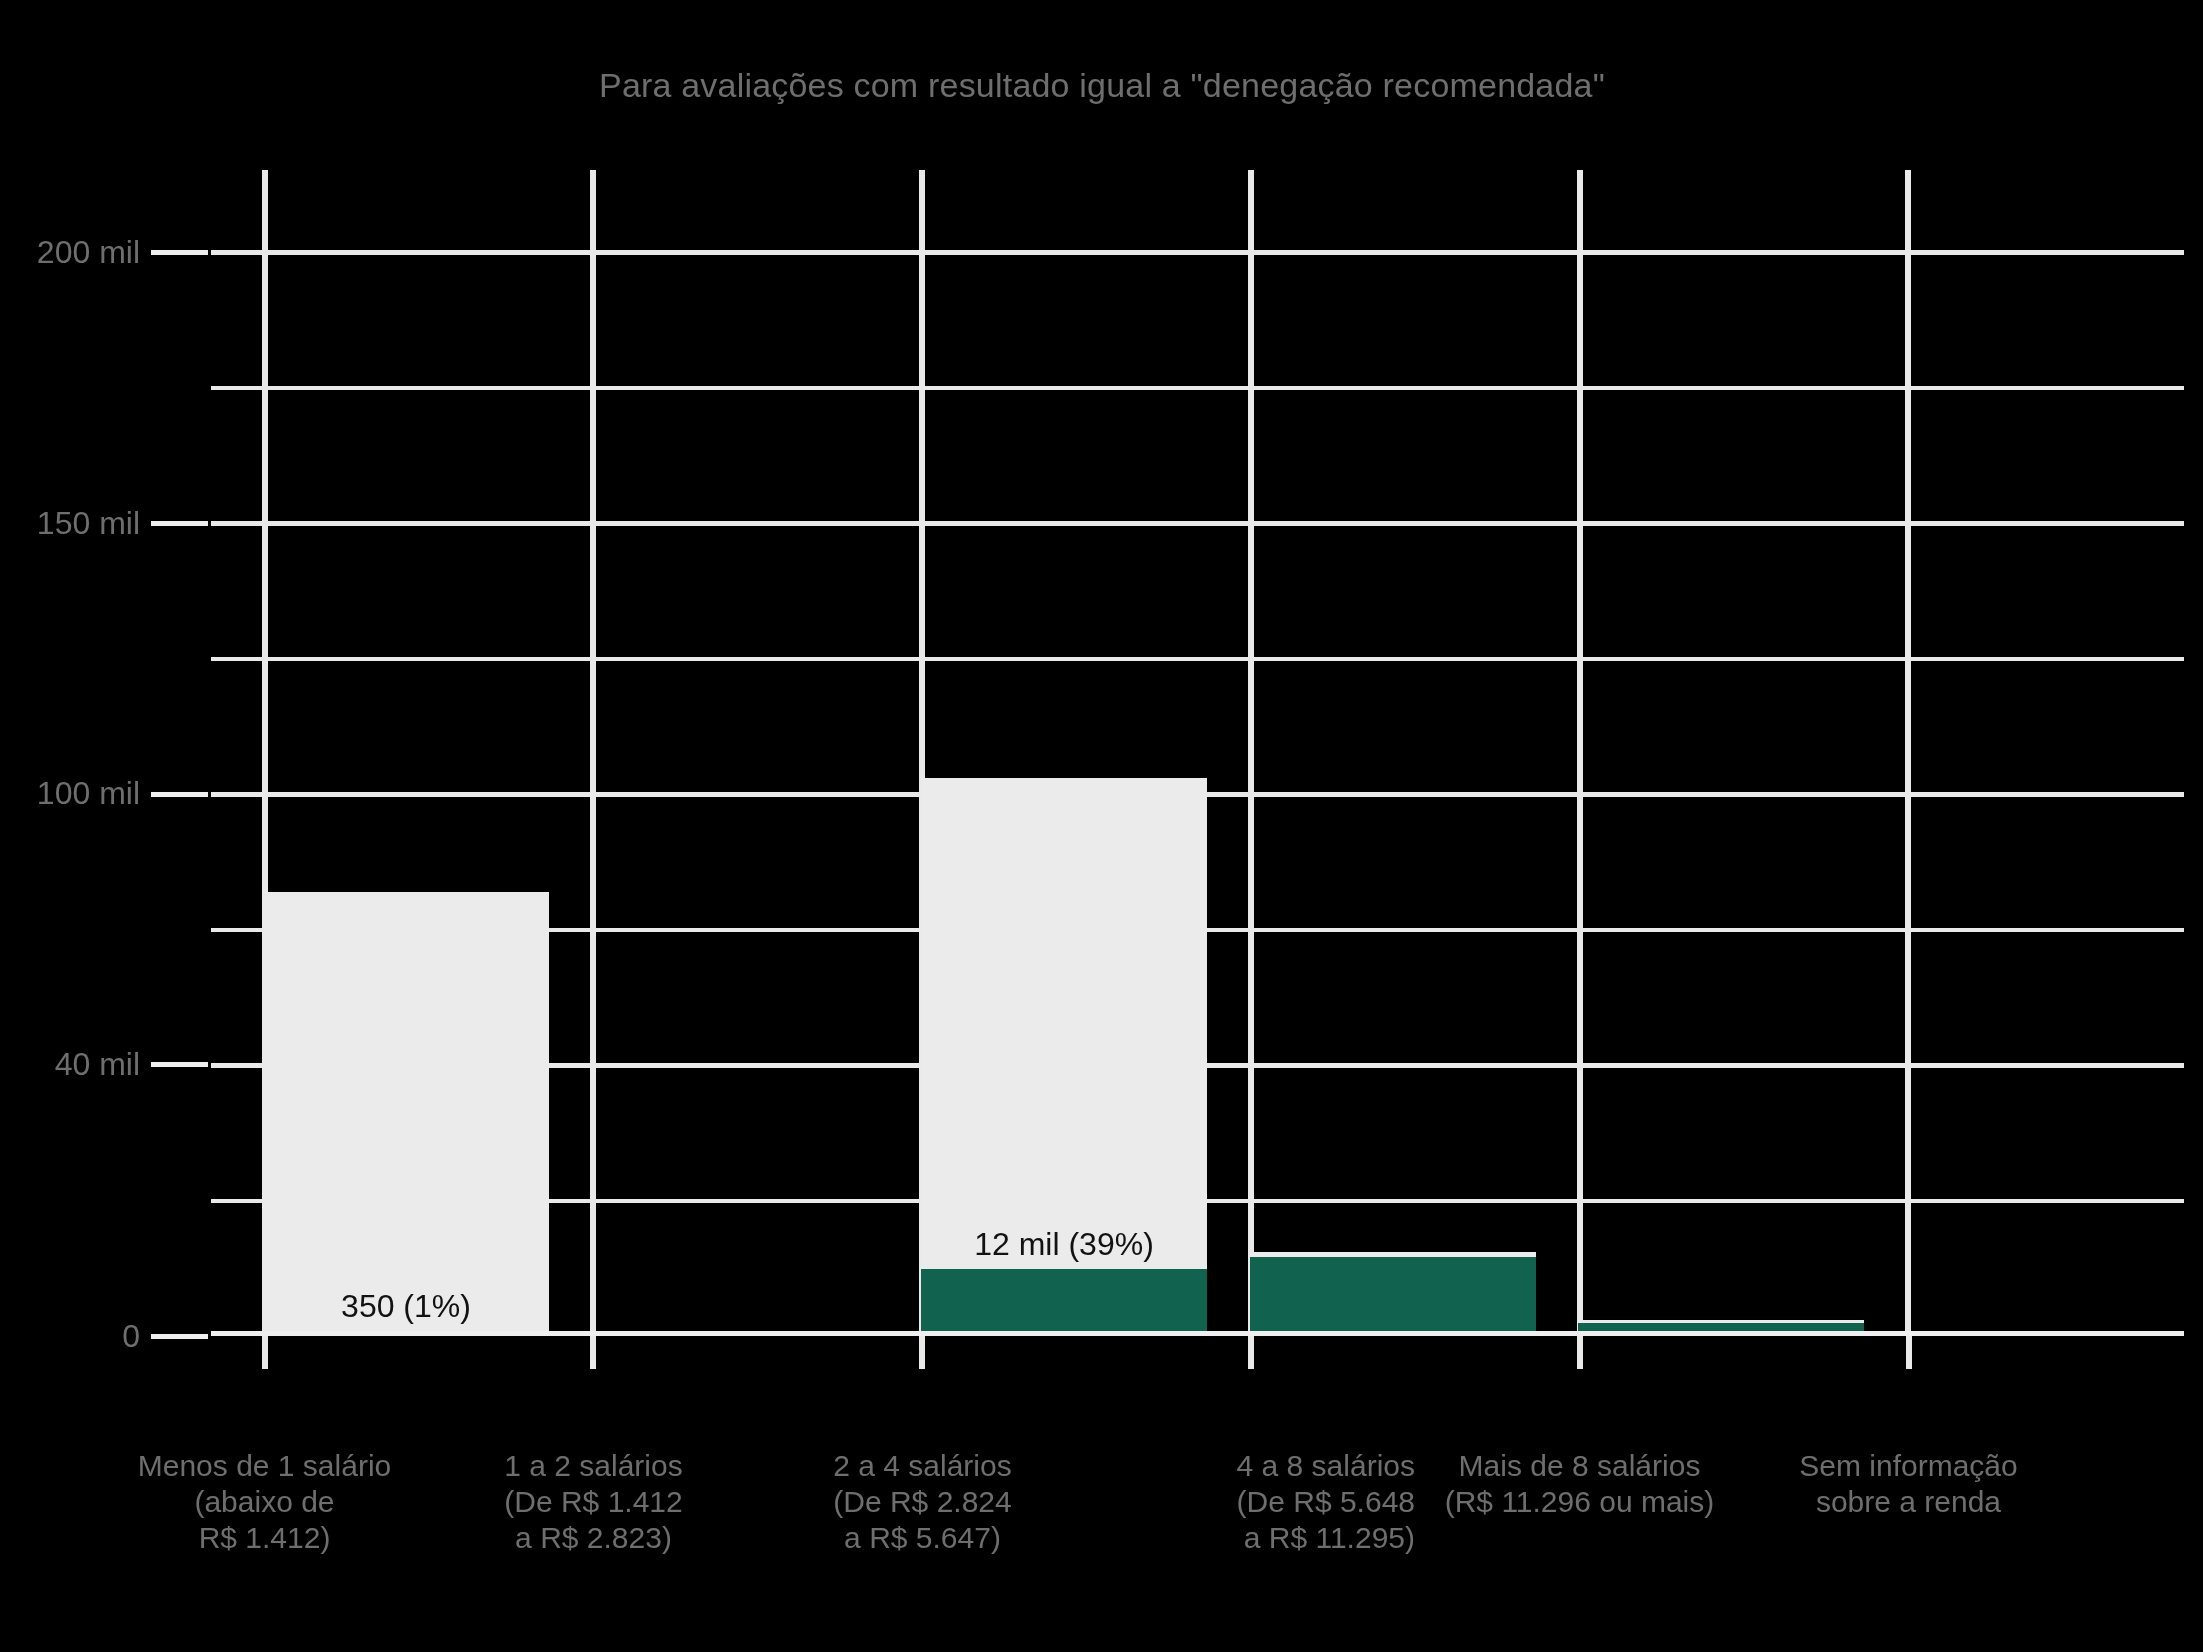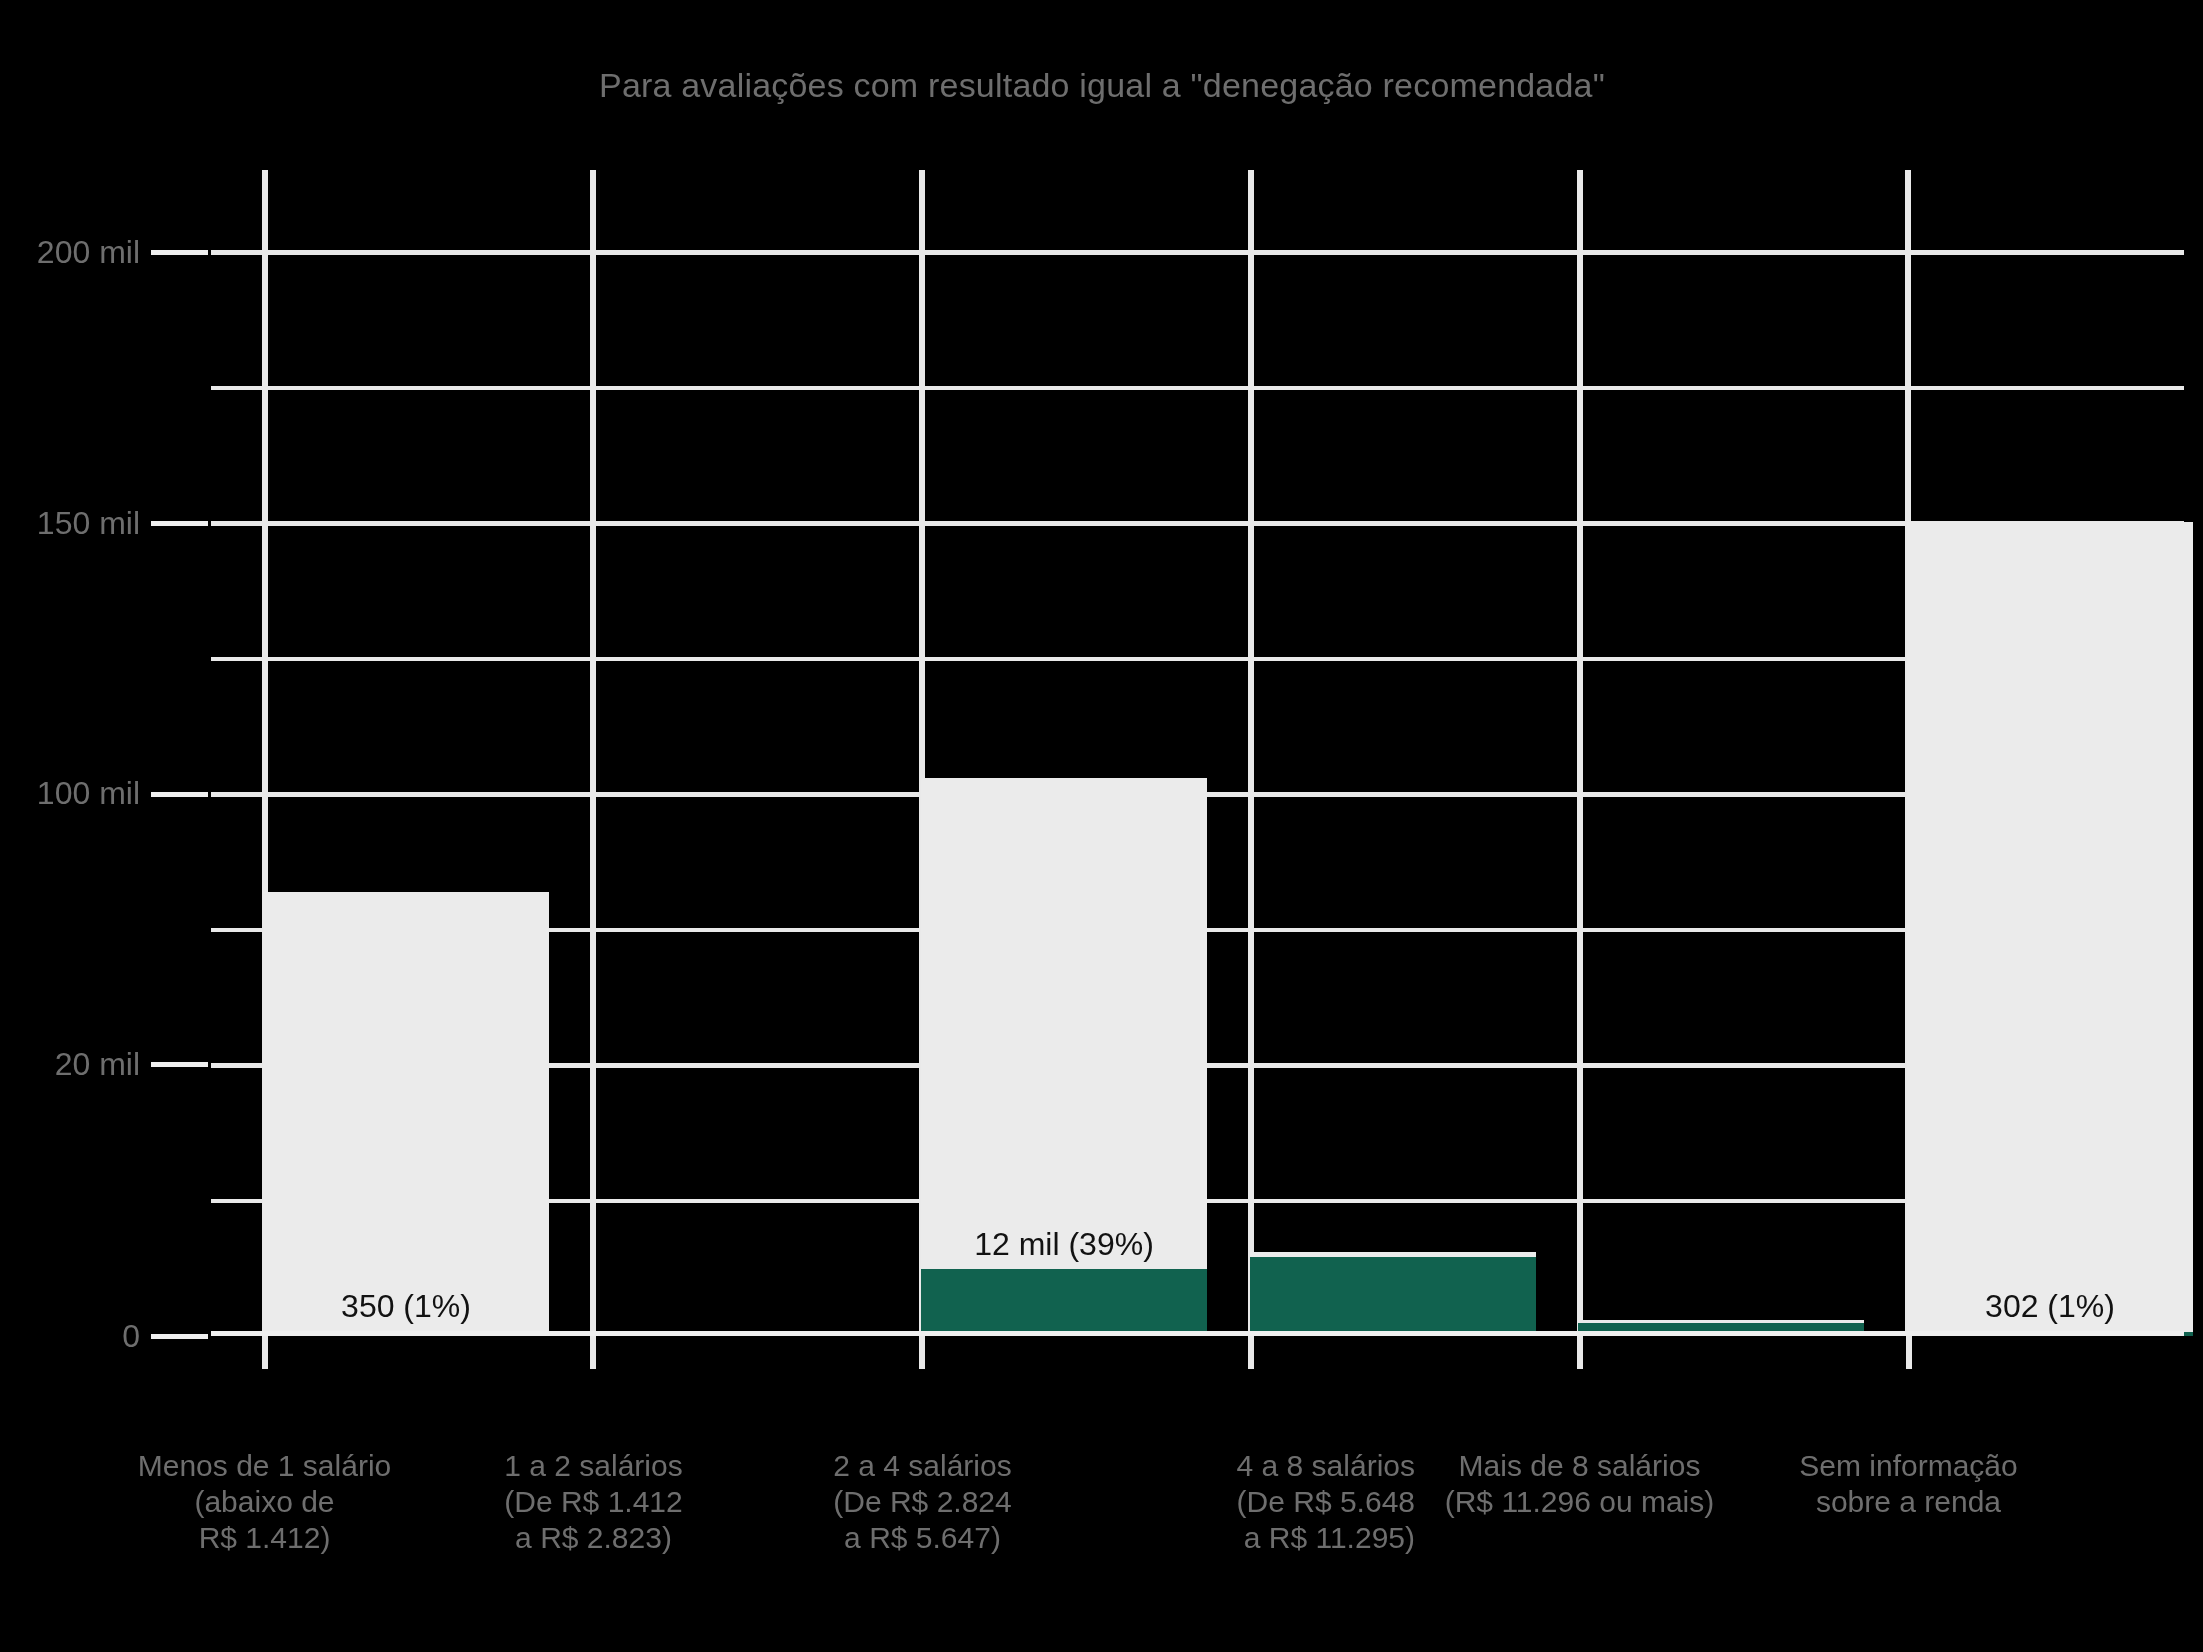--- a/index.html
+++ b/index.html
@@ -142,21 +142,21 @@
 </style>
 </head>
 <body>
 
 <div id="stage">
 
   <div id="chart-title">Para avaliações com resultado igual a "denegação recomendada"</div>
 
   <div id="y-axis">
     <div class="ytick-label" style="top:1336px;">0</div>
-    <div class="ytick-label" style="top:1064px;">20 mil</div>
+    <div class="ytick-label" style="top:1064px;">40 mil</div>
     <div class="ytick-label" style="top:793px;">100 mil</div>
     <div class="ytick-label" style="top:523px;">150 mil</div>
     <div class="ytick-label" style="top:252px;">200 mil</div>
 
     <div class="ytick-mark" style="top:1334px;"></div>
     <div class="ytick-mark" style="top:1062px;"></div>
     <div class="ytick-mark" style="top:792px;"></div>
     <div class="ytick-mark" style="top:521px;"></div>
     <div class="ytick-mark" style="top:250px;"></div>
   </div>
@@ -197,25 +197,20 @@
       <div class="bar-part" style="height:79px;"></div>
       <div class="bar-label" style="bottom:88px;"></div>
     </div>
 
     <div class="bar-group" style="left:1367px; width:286px; height:16.5px;">
       <div class="bar-total" style="height:16.5px;"></div>
       <div class="bar-part" style="height:13px;"></div>
       <div class="bar-label" style="bottom:22px;"></div>
     </div>
 
-    <div class="bar-group" style="left:1696px; width:286px; height:814px;">
-      <div class="bar-total" style="height:814px;"></div>
-      <div class="bar-part" style="height:3.7px;"></div>
-      <div class="bar-label" style="bottom:11px;">302 (1%)</div>
-    </div>
 
     <div id="baseline"></div>
   </div>
 
   <div id="x-axis">
     <div class="xtick-mark" style="left:262px;"></div>
     <div class="xtick-mark" style="left:590px;"></div>
     <div class="xtick-mark" style="left:919px;"></div>
     <div class="xtick-mark" style="left:1248px;"></div>
     <div class="xtick-mark" style="left:1577px;"></div>

